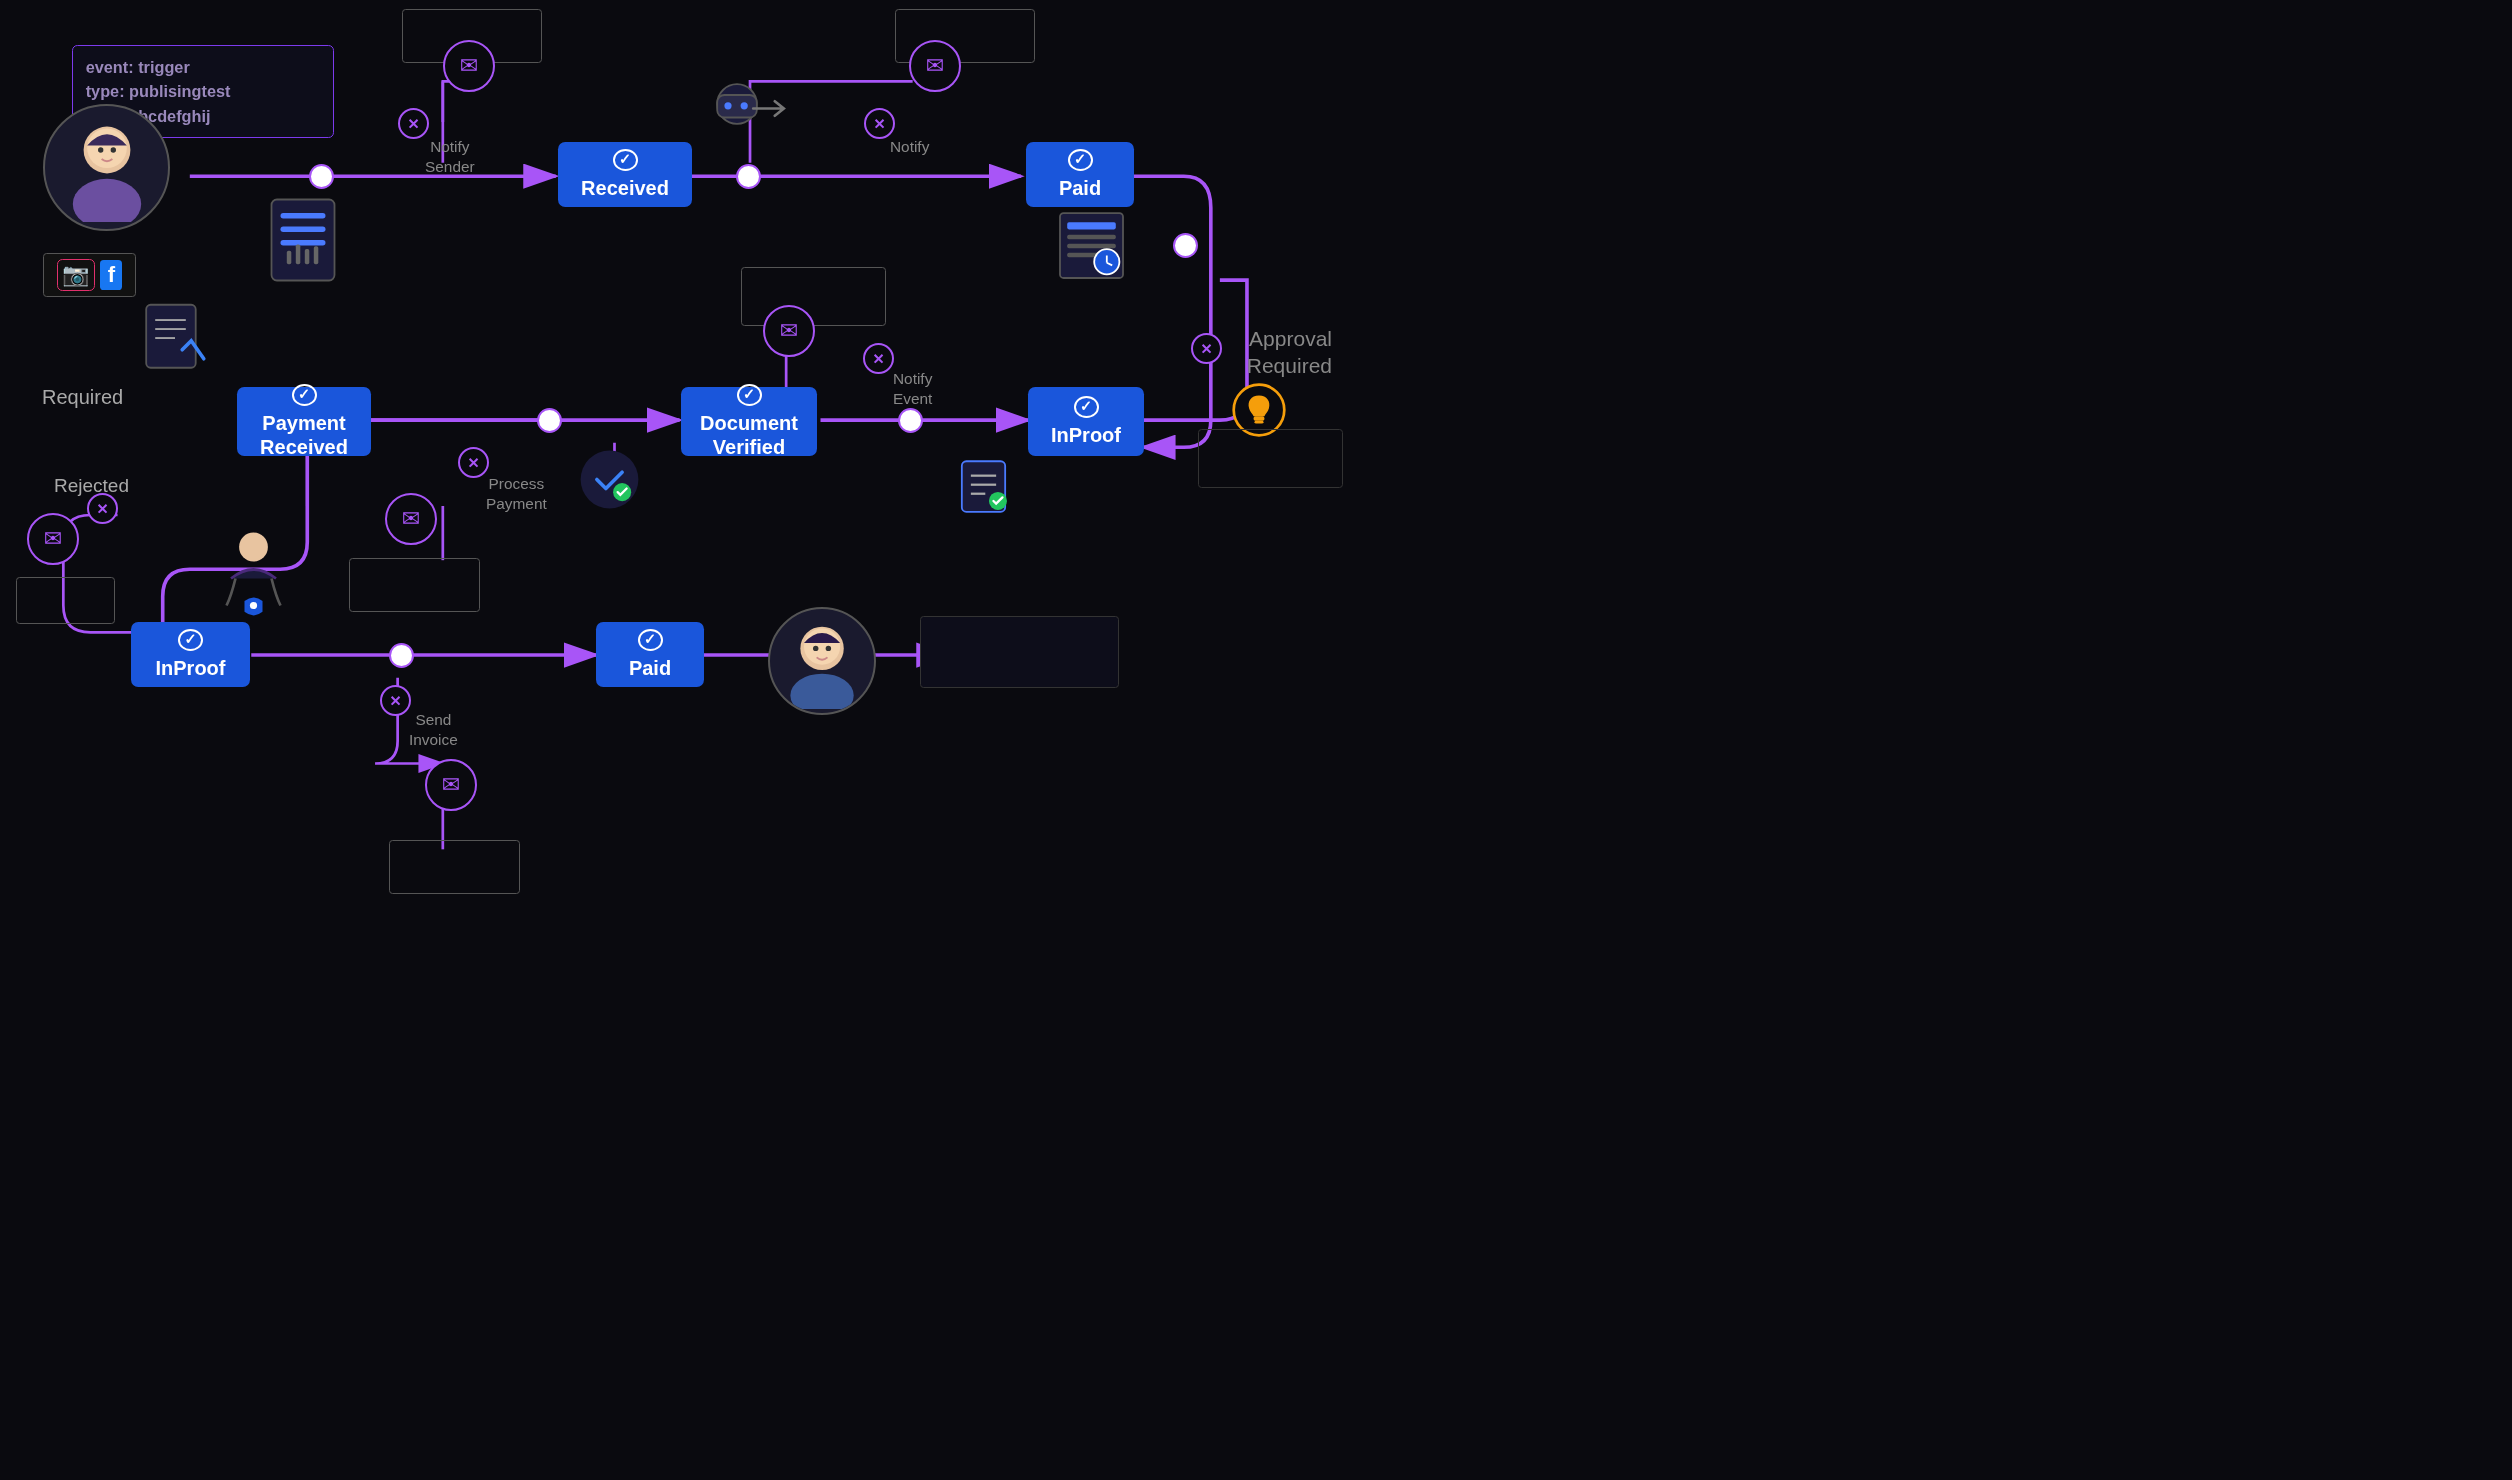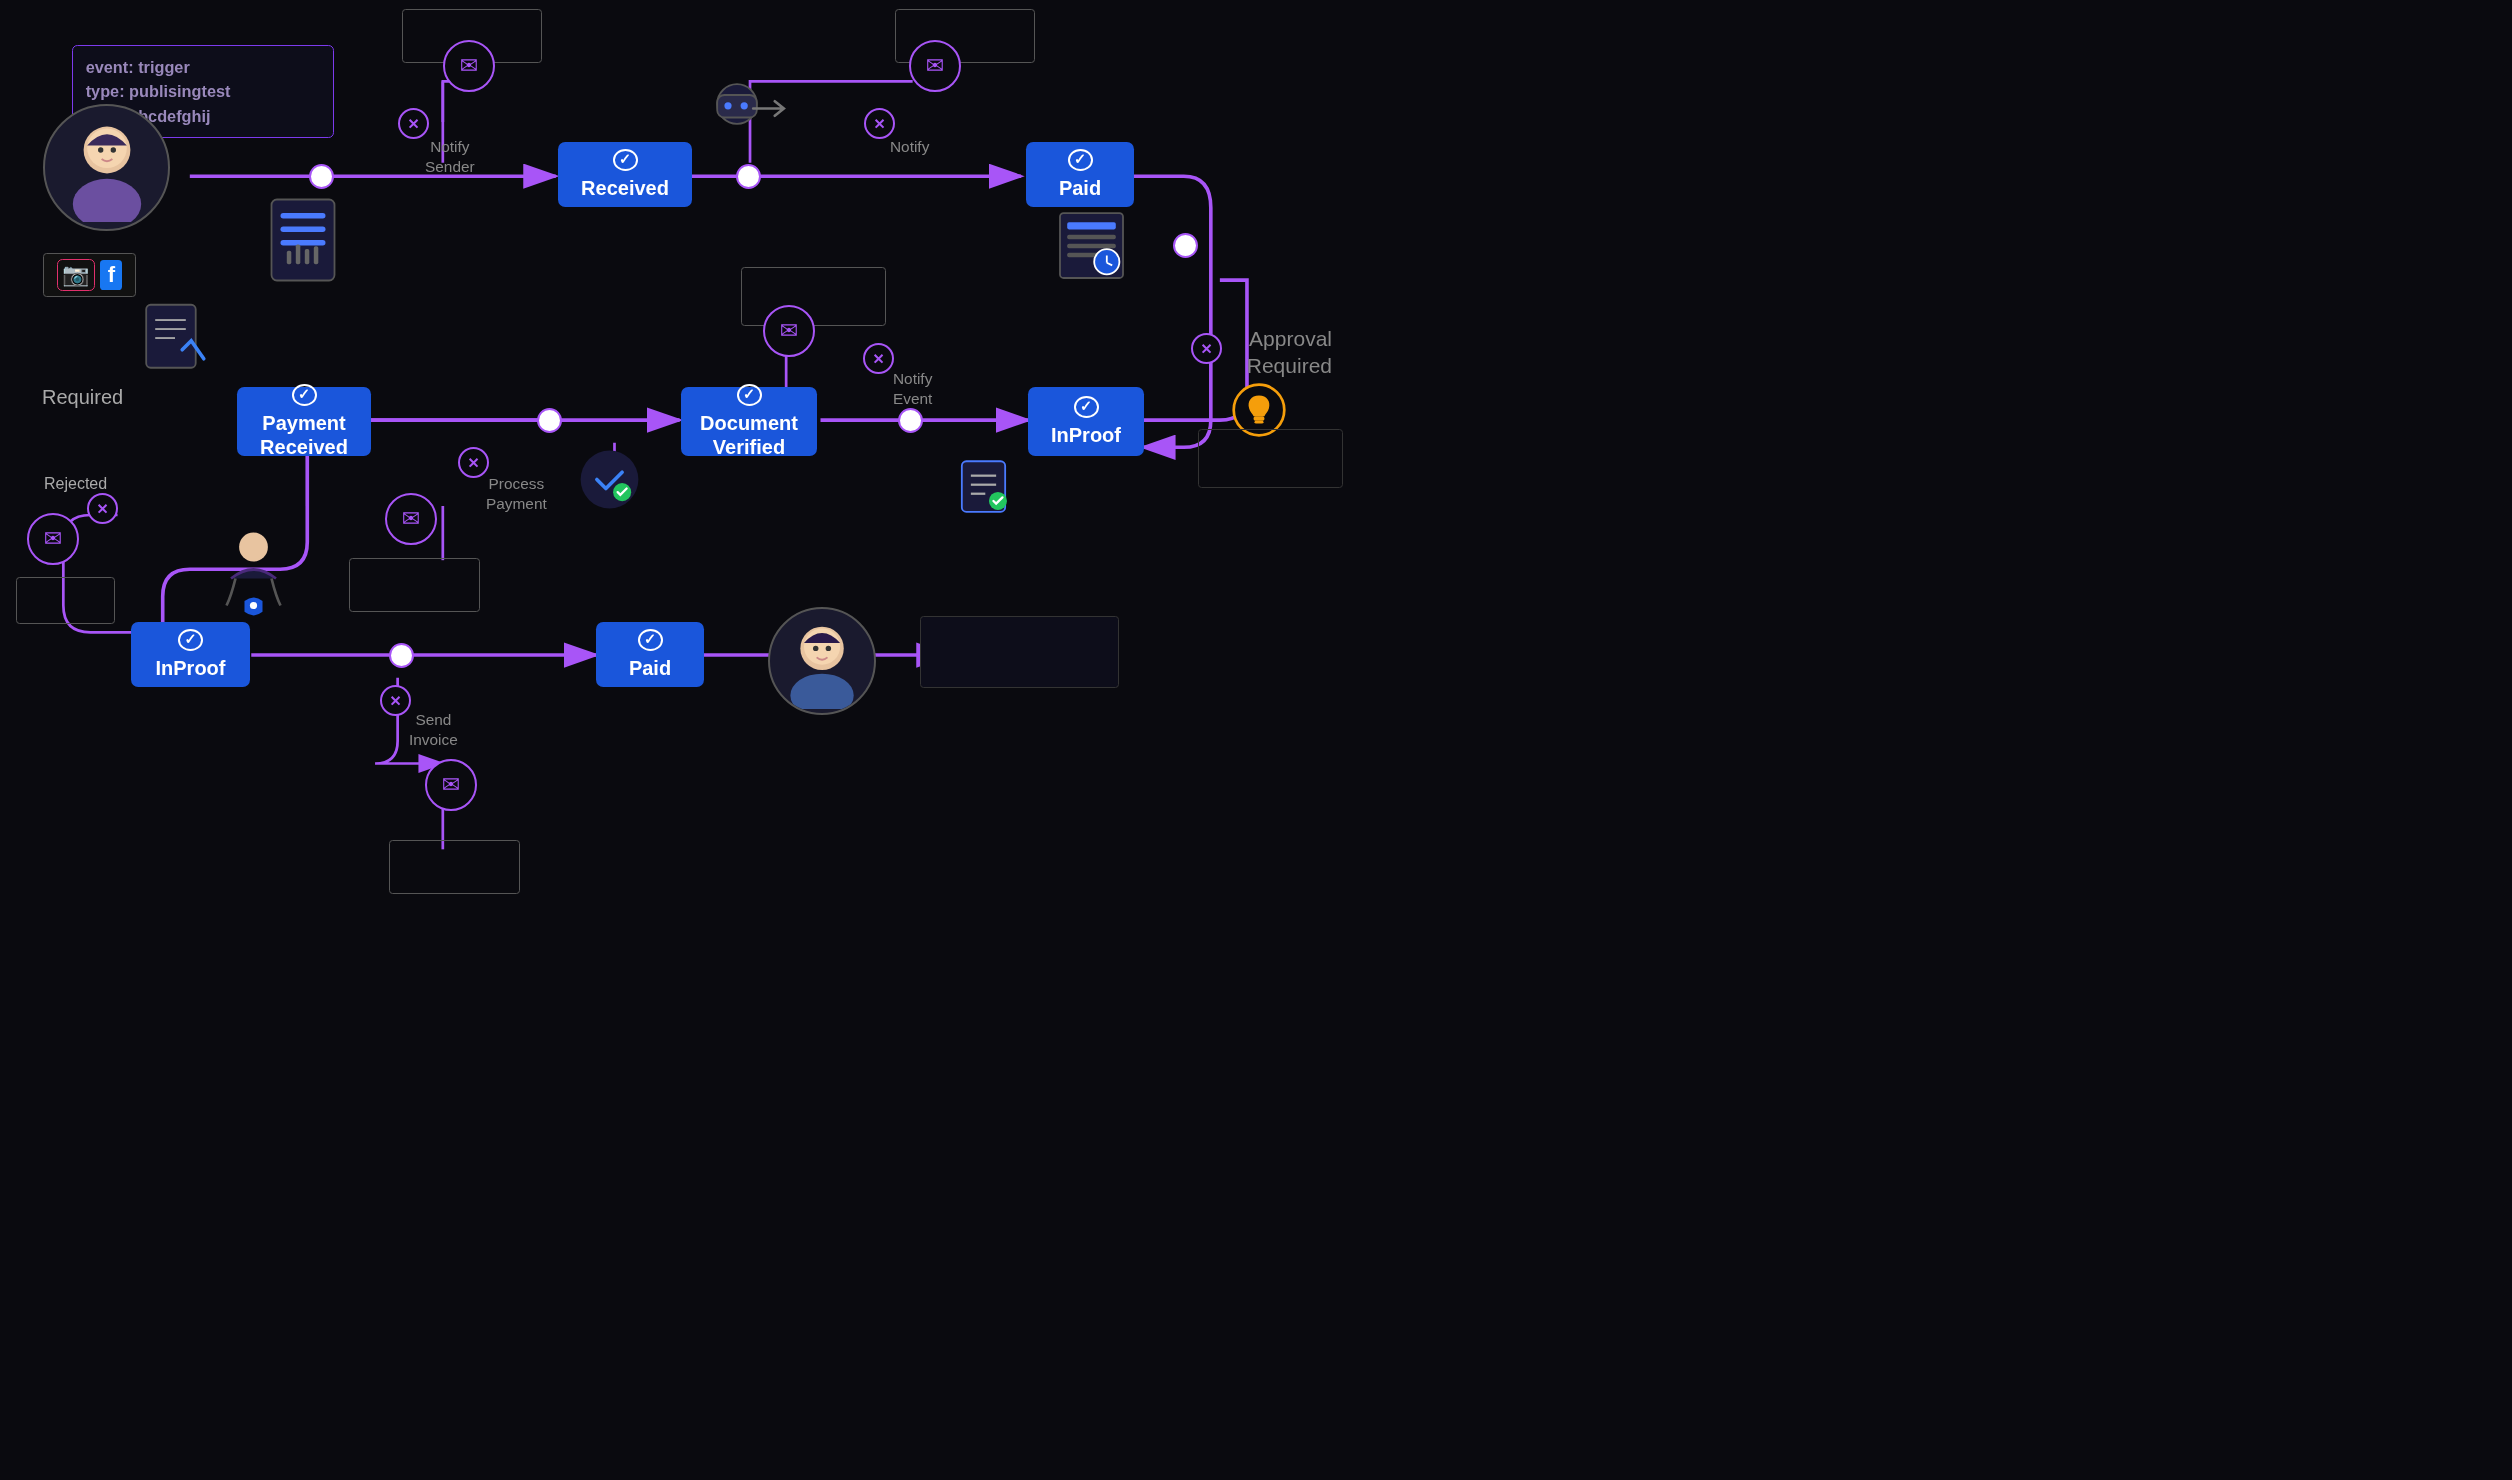--- a/index.html
+++ b/index.html
@@ -394,21 +394,21 @@
   <svg width="81" height="90" viewBox="0 0 90 100" xmlns="http://www.w3.org/2000/svg">
     <circle cx="45" cy="20" r="16" fill="#e8c4a0"></circle>
     <path d="M20 55 Q45 35 70 55" stroke="#4a2a7a" stroke-width="3" fill="#1a1a3a"></path>
     <path d="M25 55 Q20 75 15 85 M65 55 Q70 75 75 85" stroke="#555" stroke-width="3" fill="none"></path>
 
     <path d="M35 80 Q45 72 55 80 L55 92 Q45 100 35 92 Z" fill="#1a56db"></path>
     <circle cx="45" cy="85" r="4" fill="#fff"></circle>
   </svg>
 </div>
 
-<div class="flow-label" style="left:44px; top:447px; font-size:16px; color:#aaa;">
+<div class="flow-label" style="left:54px; top:447px; font-size:19px; color:#aaa;">
   <span>Rejected</span>
 </div>
 
 <div class="x-circle" style="left:87px; top:493px;">✕</div>
 
 <div class="email-circle" style="left:27px; top:513px;">✉</div>
 
 <div class="rect-box" style="left:16.3px; top:577px; width:99px; height:47px;"></div>
 
 <div class="status-node" style="left:131px; top:622px; width:119px; height:65px;">

